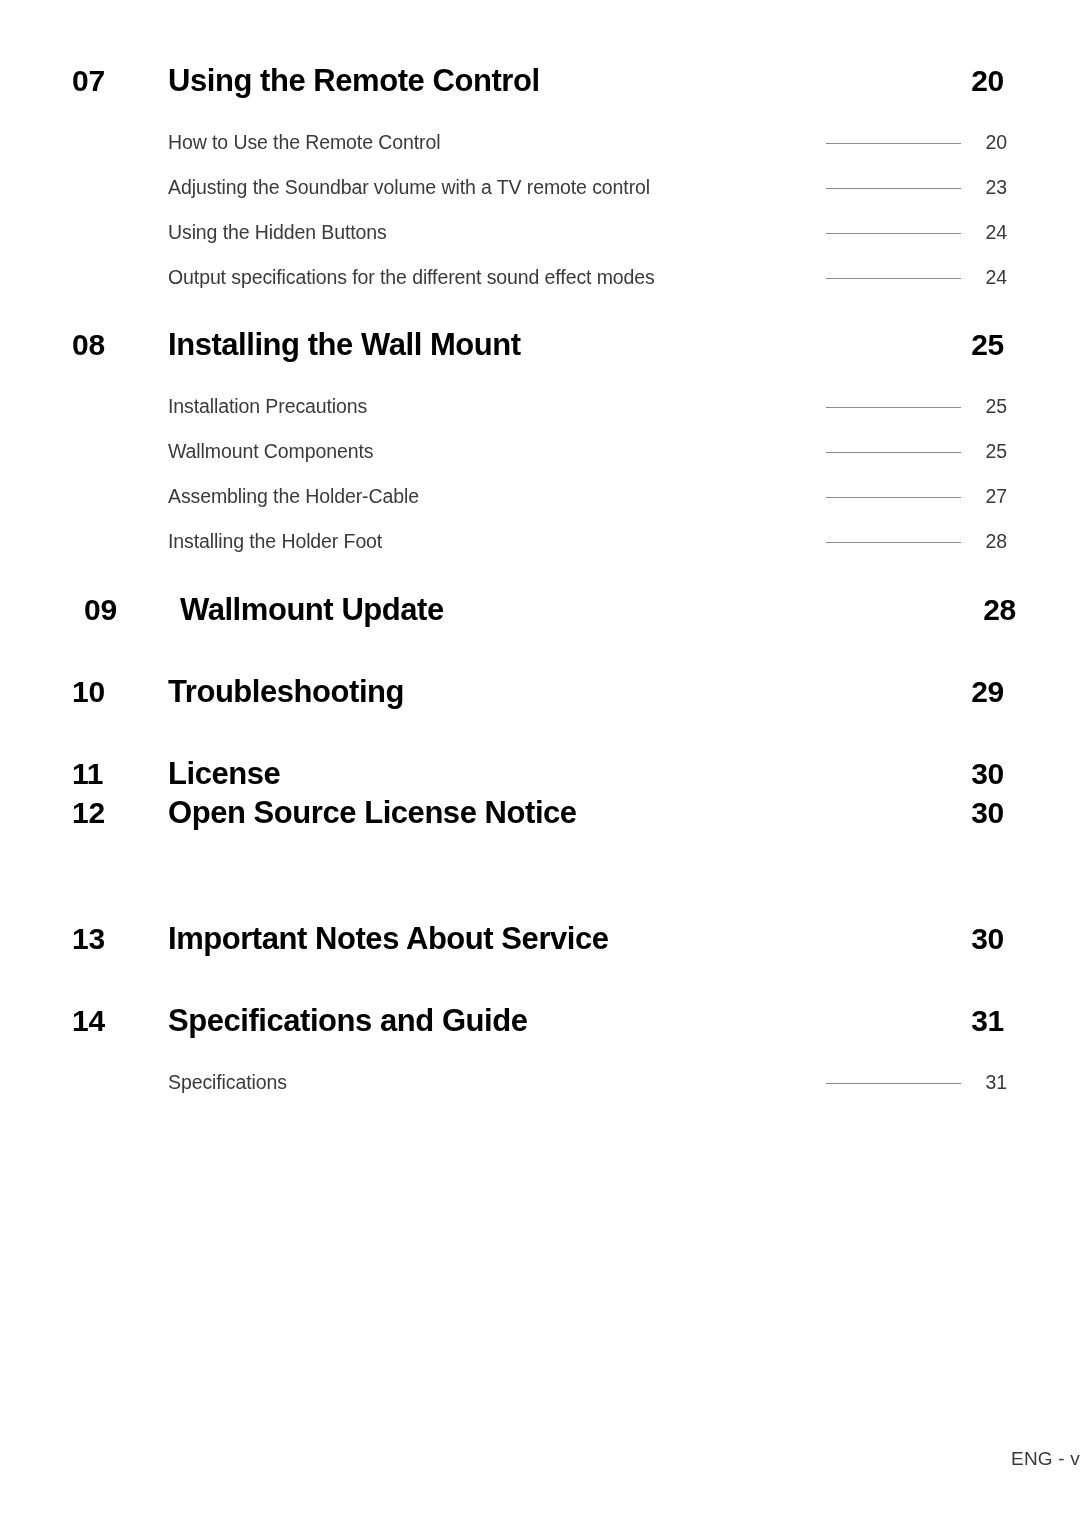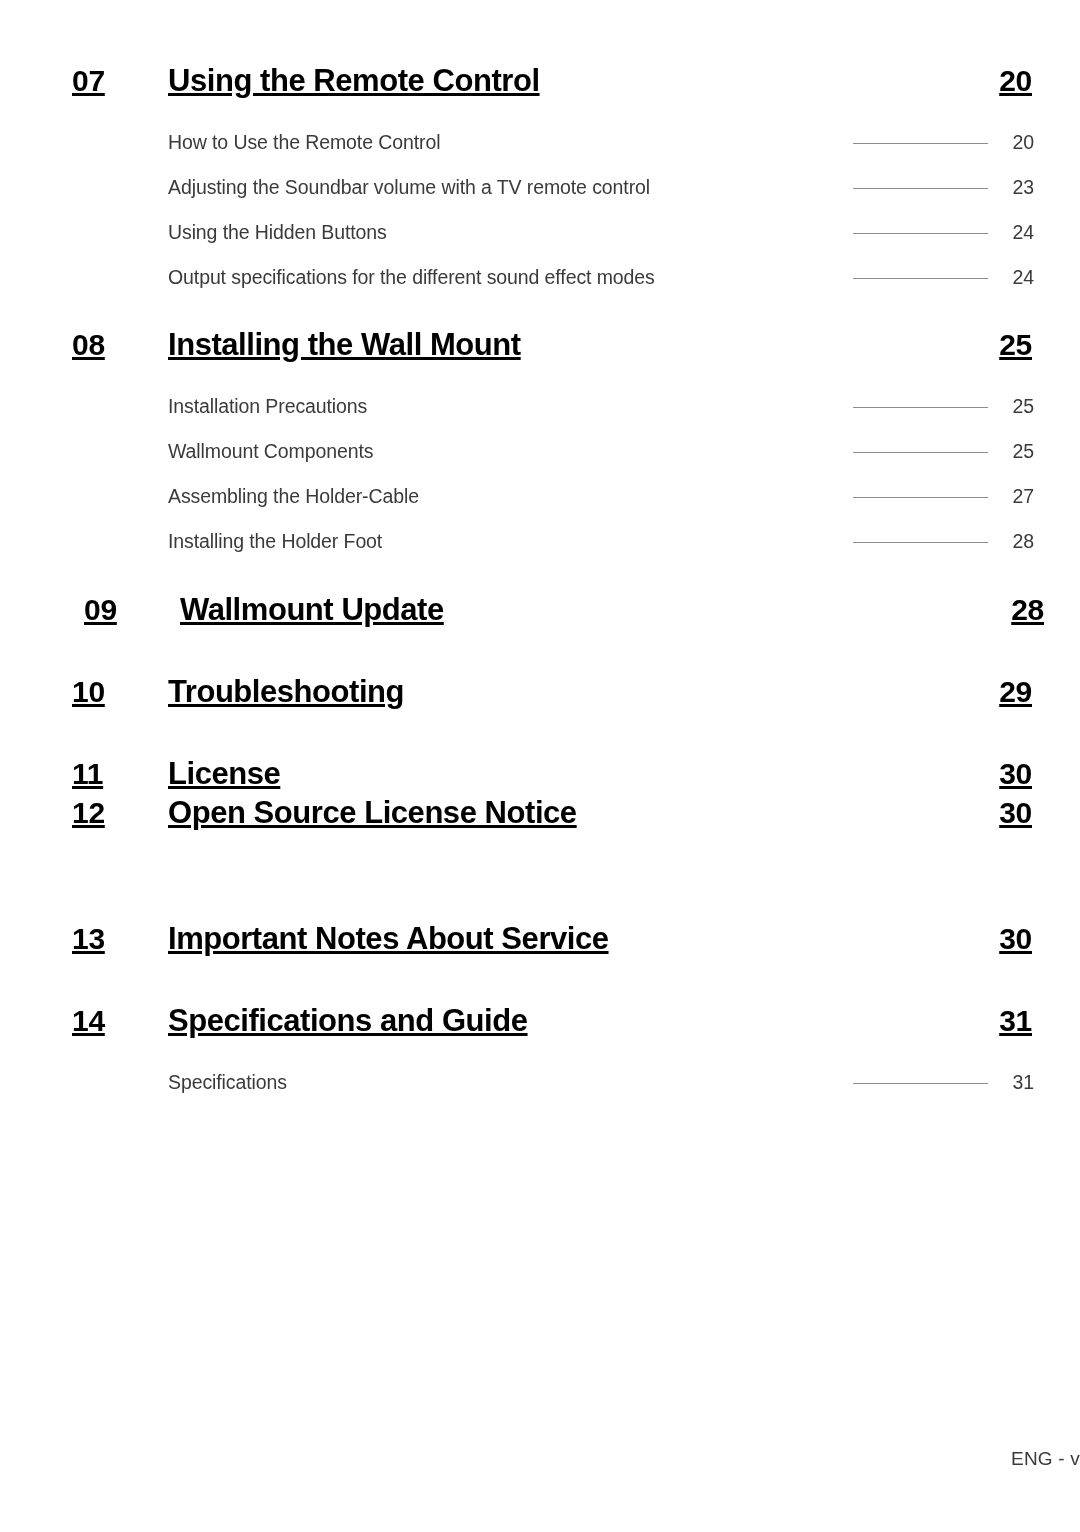--- a/index.html
+++ b/index.html
@@ -30,22 +30,21 @@
     width: 1080px;
   }
 
   
   .chapter {
     display: flex;
     align-items: baseline;
     width: 1080px;
     box-sizing: border-box;
     padding-left: 72px;
-    padding-right: 48px;
-    text-decoration: underline;
+    padding-right: 76px;
   }
   .chapter-num {
     width: 96px;
     flex: 0 0 96px;
     font-size: 30px;
     font-weight: bold;
     color: #000000;
     letter-spacing: -0.3px;
     font-stretch: condensed;
   }
@@ -69,21 +68,21 @@
     font-stretch: condensed;
   }
 
   
   .subentry {
     display: flex;
     align-items: center;
     width: 1080px;
     box-sizing: border-box;
     padding-left: 168px;
-    padding-right: 46px;
+    padding-right: 73px;
     height: 45px;
   }
   .sub-title {
     flex: 0 1 auto;
     font-size: 19.5px;
     font-weight: 300;
     color: #3a3a3a;
     letter-spacing: -0.1px;
     white-space: nowrap;
   }

